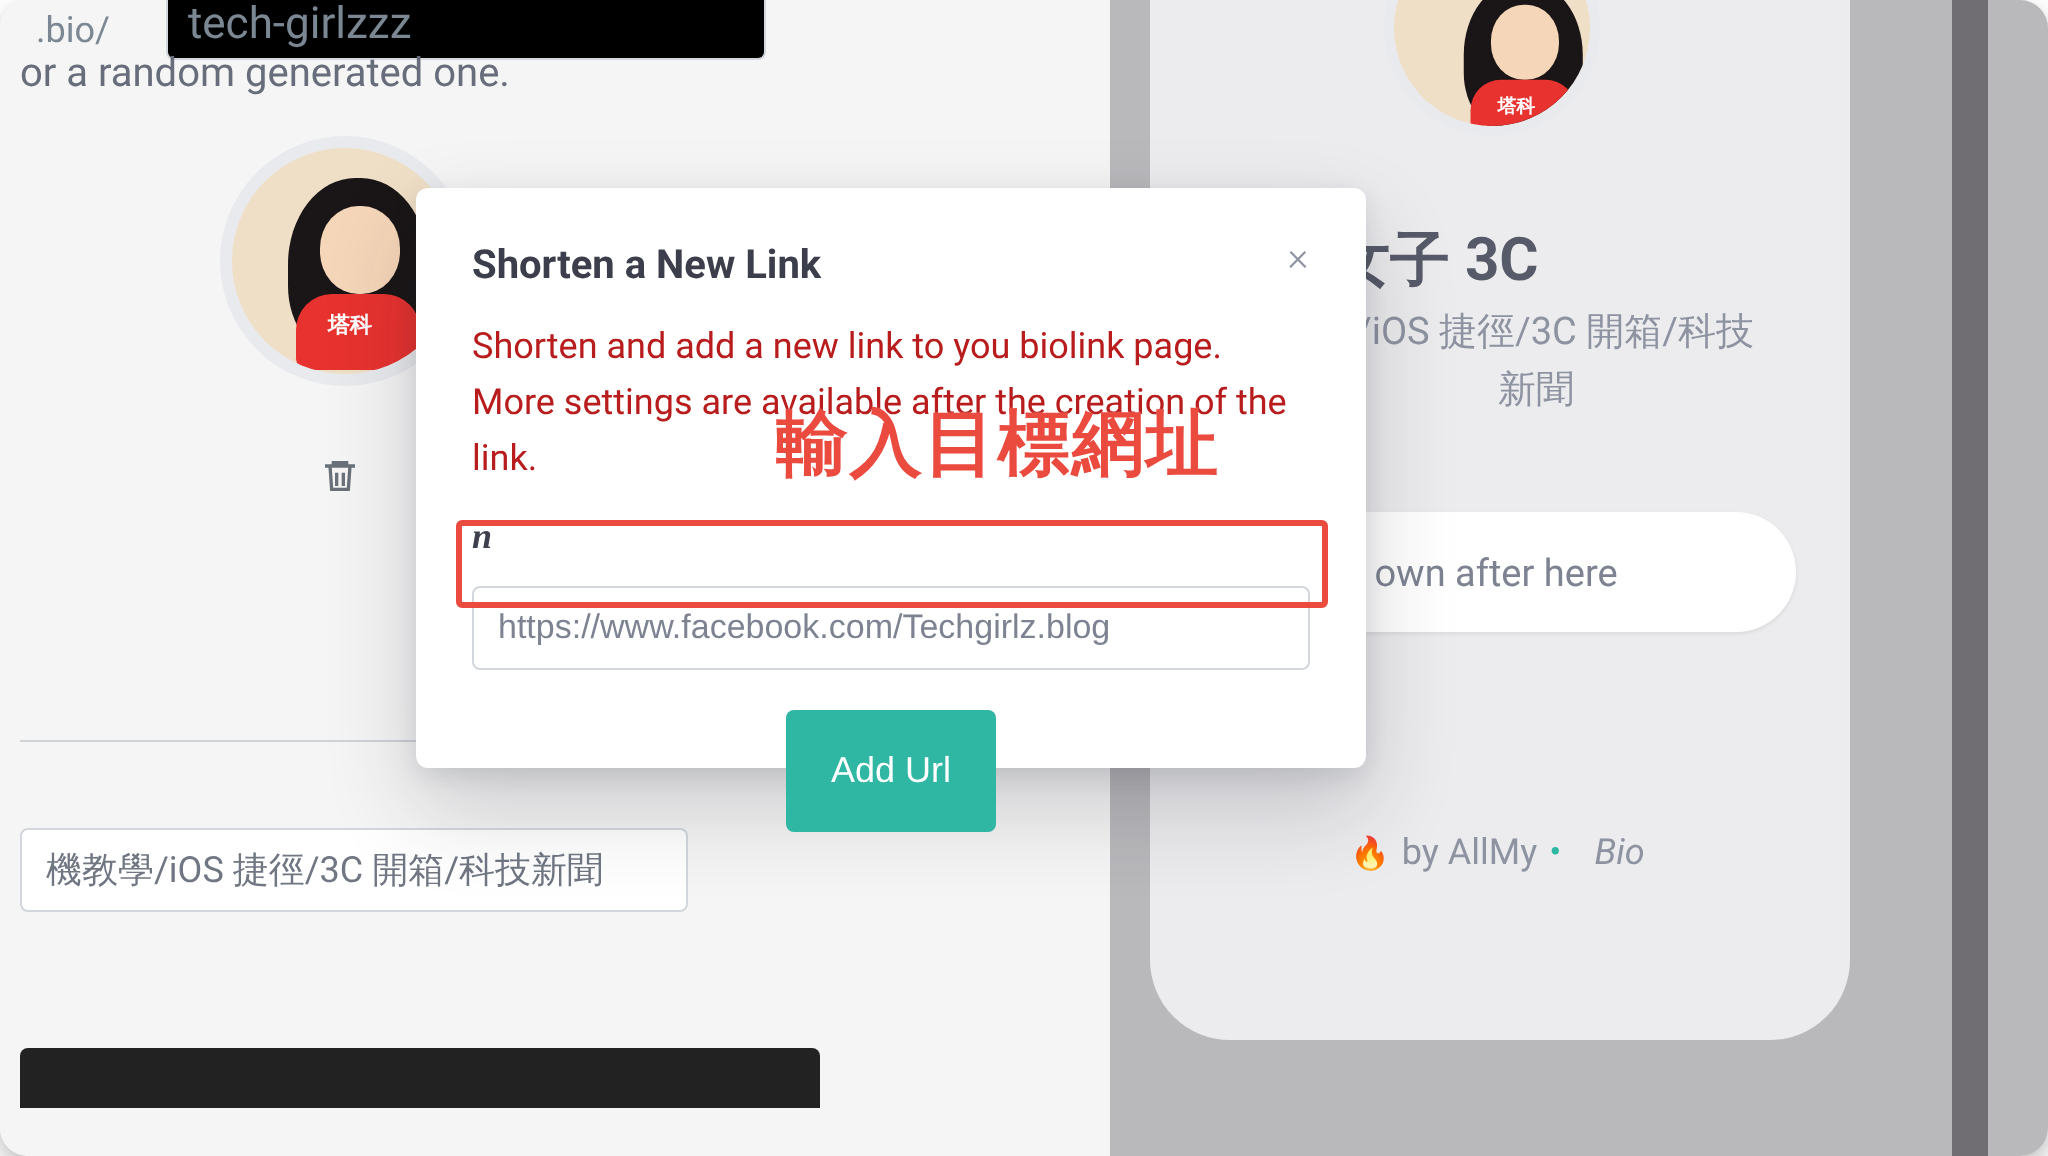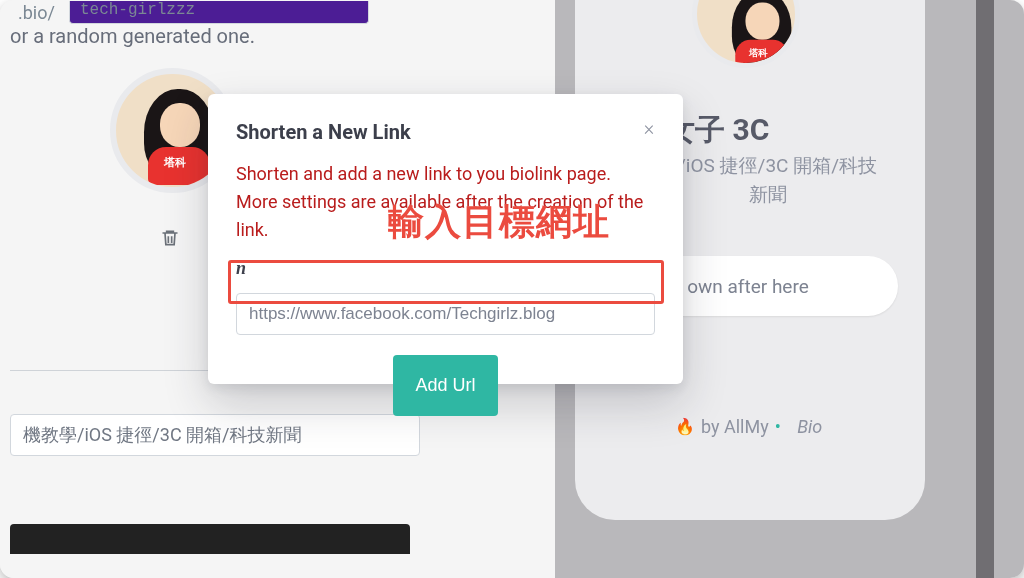--- a/index.html
+++ b/index.html
@@ -40,36 +40,35 @@
   .bg-right-rail {
     position: absolute;
     top: 0; right: 30px;
     width: 18px; height: 578px;
     background: #706e72;
   }
 
   .url-prefix-row {
     position: absolute;
     top: 0; left: 10px;
-    display: flex; align-items: center; gap: 6px;
+    display: flex; align-items: center; gap: 20px;
     color: #7b8894; font-size: 18px;
   }
   .url-prefix-box {
     padding: 2px 8px; font-size: 18px; color: #7b8894;
     border-top: none;
   }
   .url-input-box {
-    background: #4c1d95;
+    background: #000000;
     border: 1px solid #d2d7dd;
     border-top: none;
     border-radius: 0 0 4px 4px;
     padding: 0 10px 4px 10px;
-    color: #7b8894; font-size: 16px;
+    color: #7b8894; font-size: 22px;
     min-width: 300px;
-    font-family: Liberation Mono, monospace;
   }
 
   .random-note {
     position: absolute;
     top: 24px; left: 10px;
     color: #676d7a;
     font-size: 20px;
   }
 
   .avatar-circle {
@@ -100,21 +99,21 @@
   .lower-line {
     position: absolute;
     top: 370px; left: 10px; width: 500px;
     border-top: 1px solid #cfd3d8;
   }
   .tag-box {
     position: absolute;
     top: 414px; left: 10px;
     background: #fff; border: 1px solid #d2d7dd; border-radius: 4px;
     padding: 8px 12px; color: #707783; font-size: 18px;
-    width: 410px;
+    width: 334px;
   }
   .verified-label {
     position: absolute;
     top: 460px; left: 10px;
     color: #8f95a0; font-size: 19px;
   }
   .bottom-dark {
     position: absolute;
     top: 524px; left: 10px;
     width: 400px; height: 30px;

